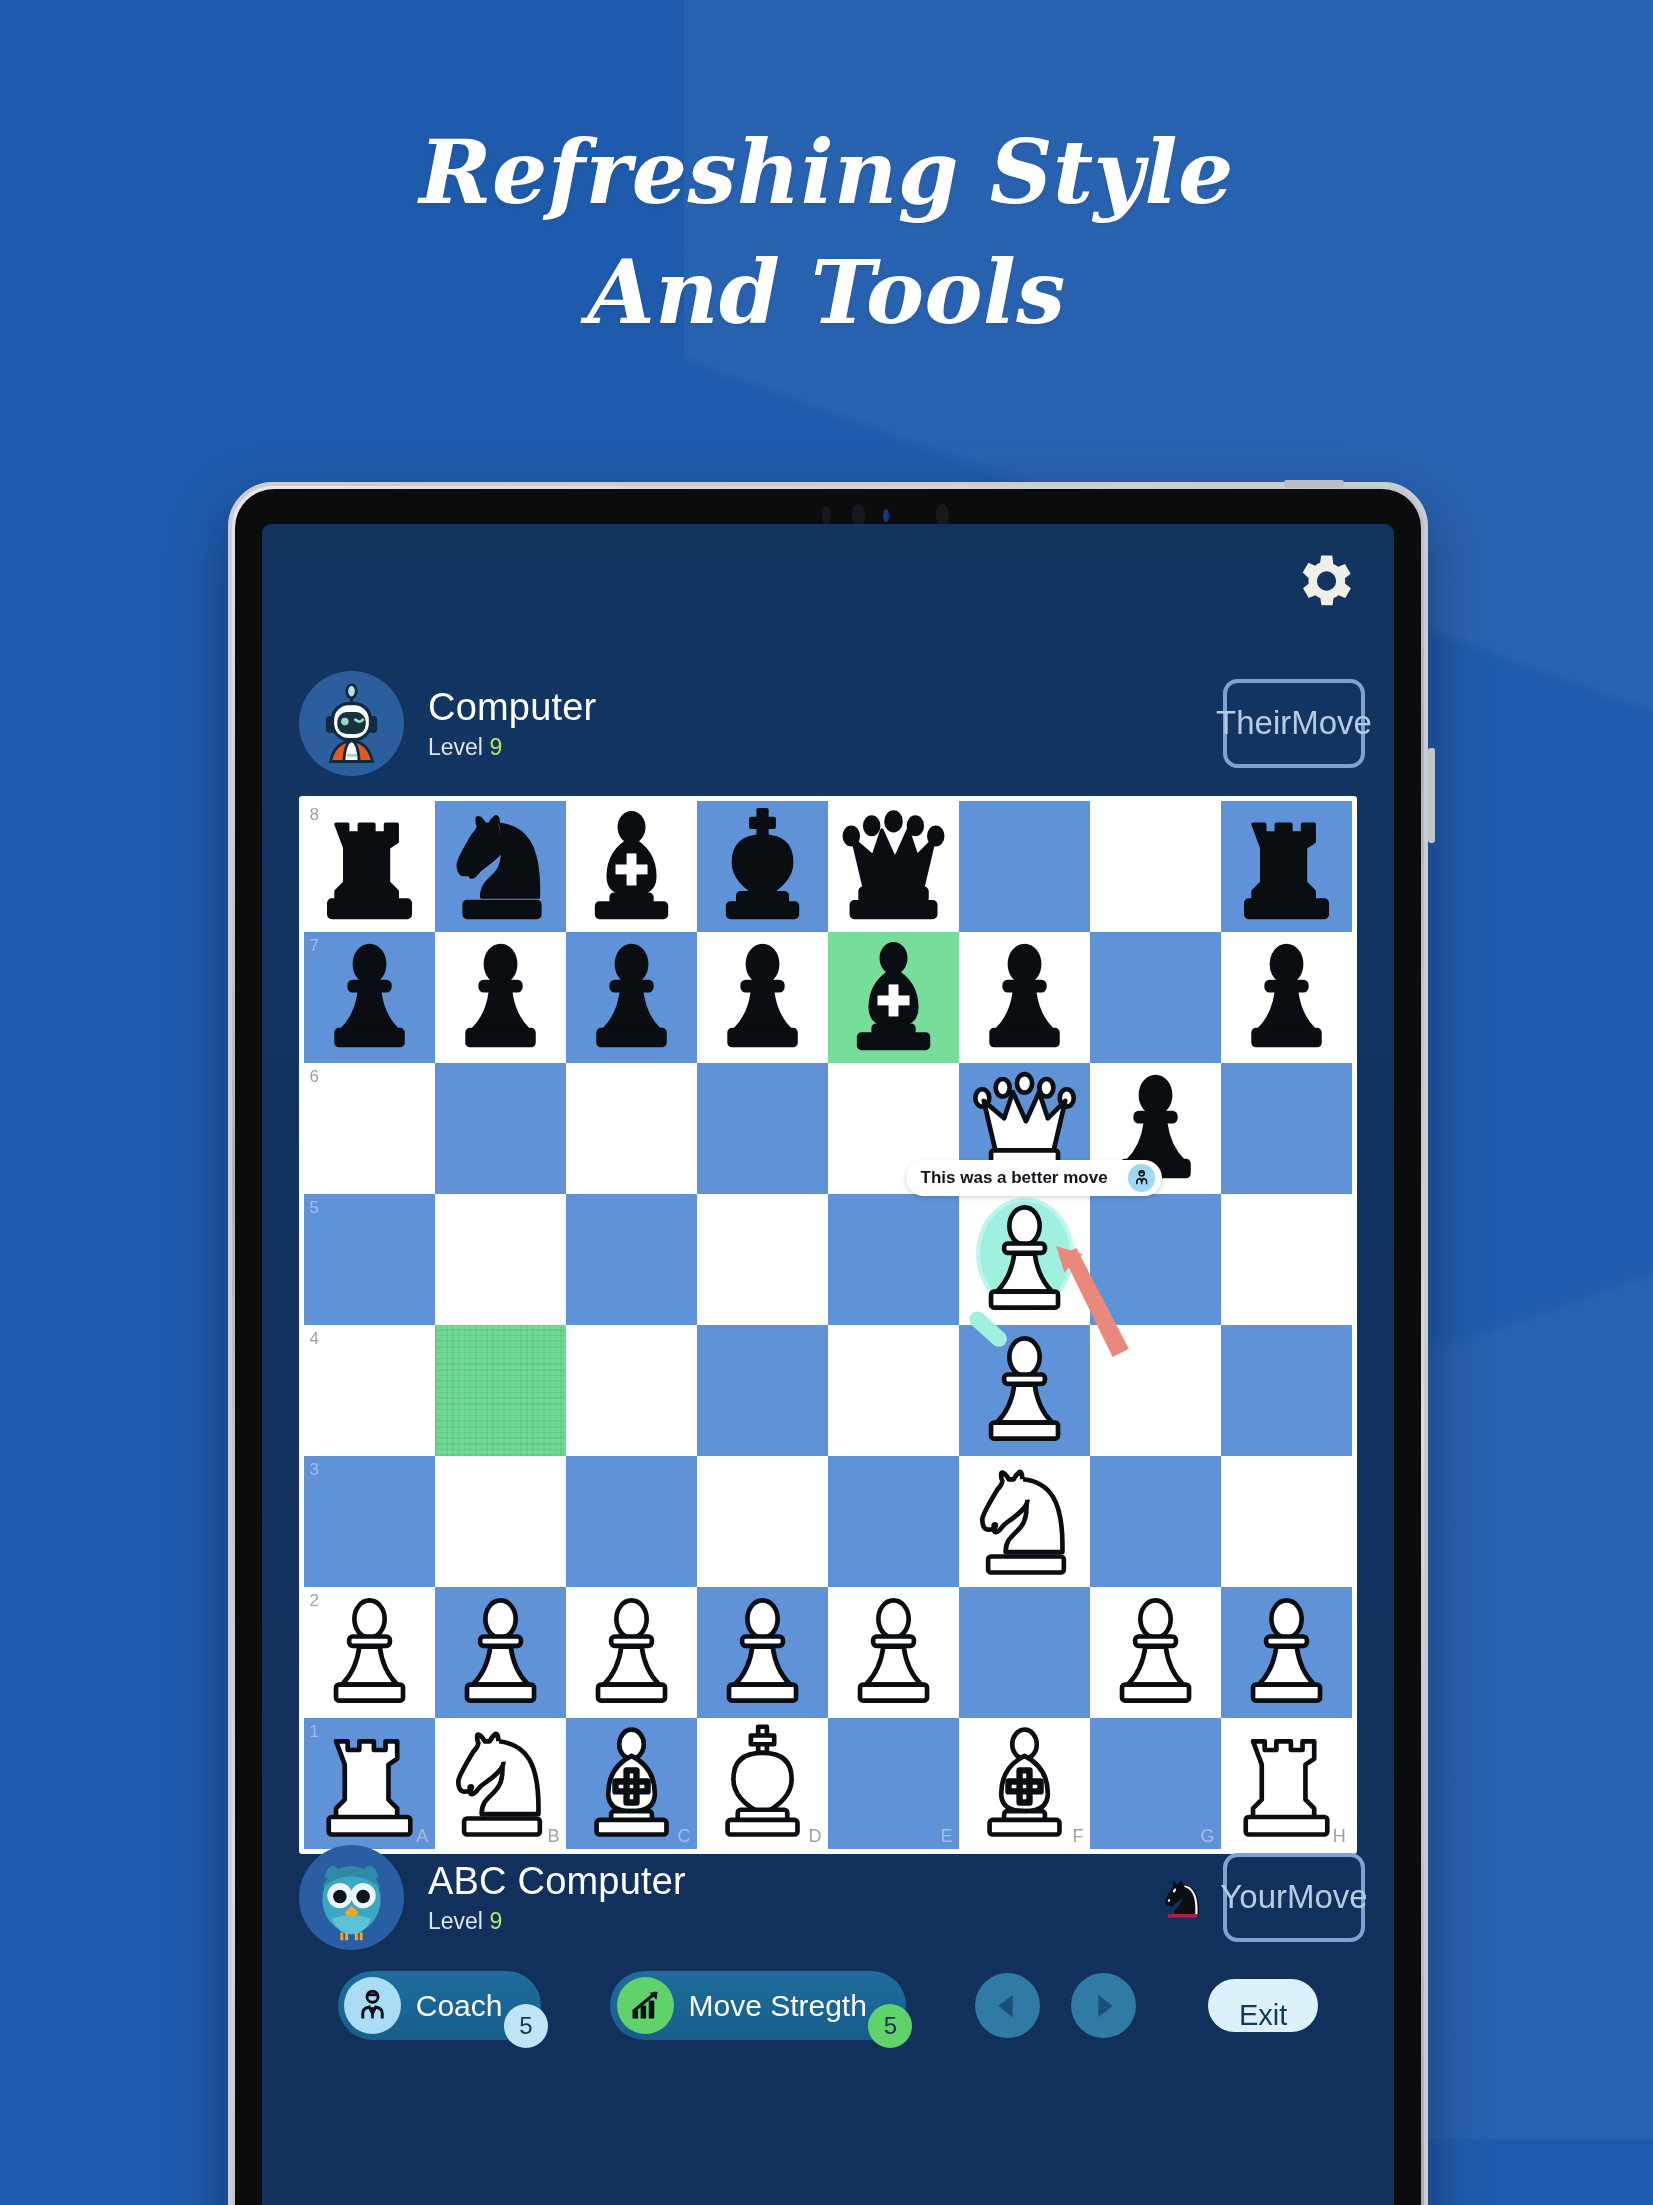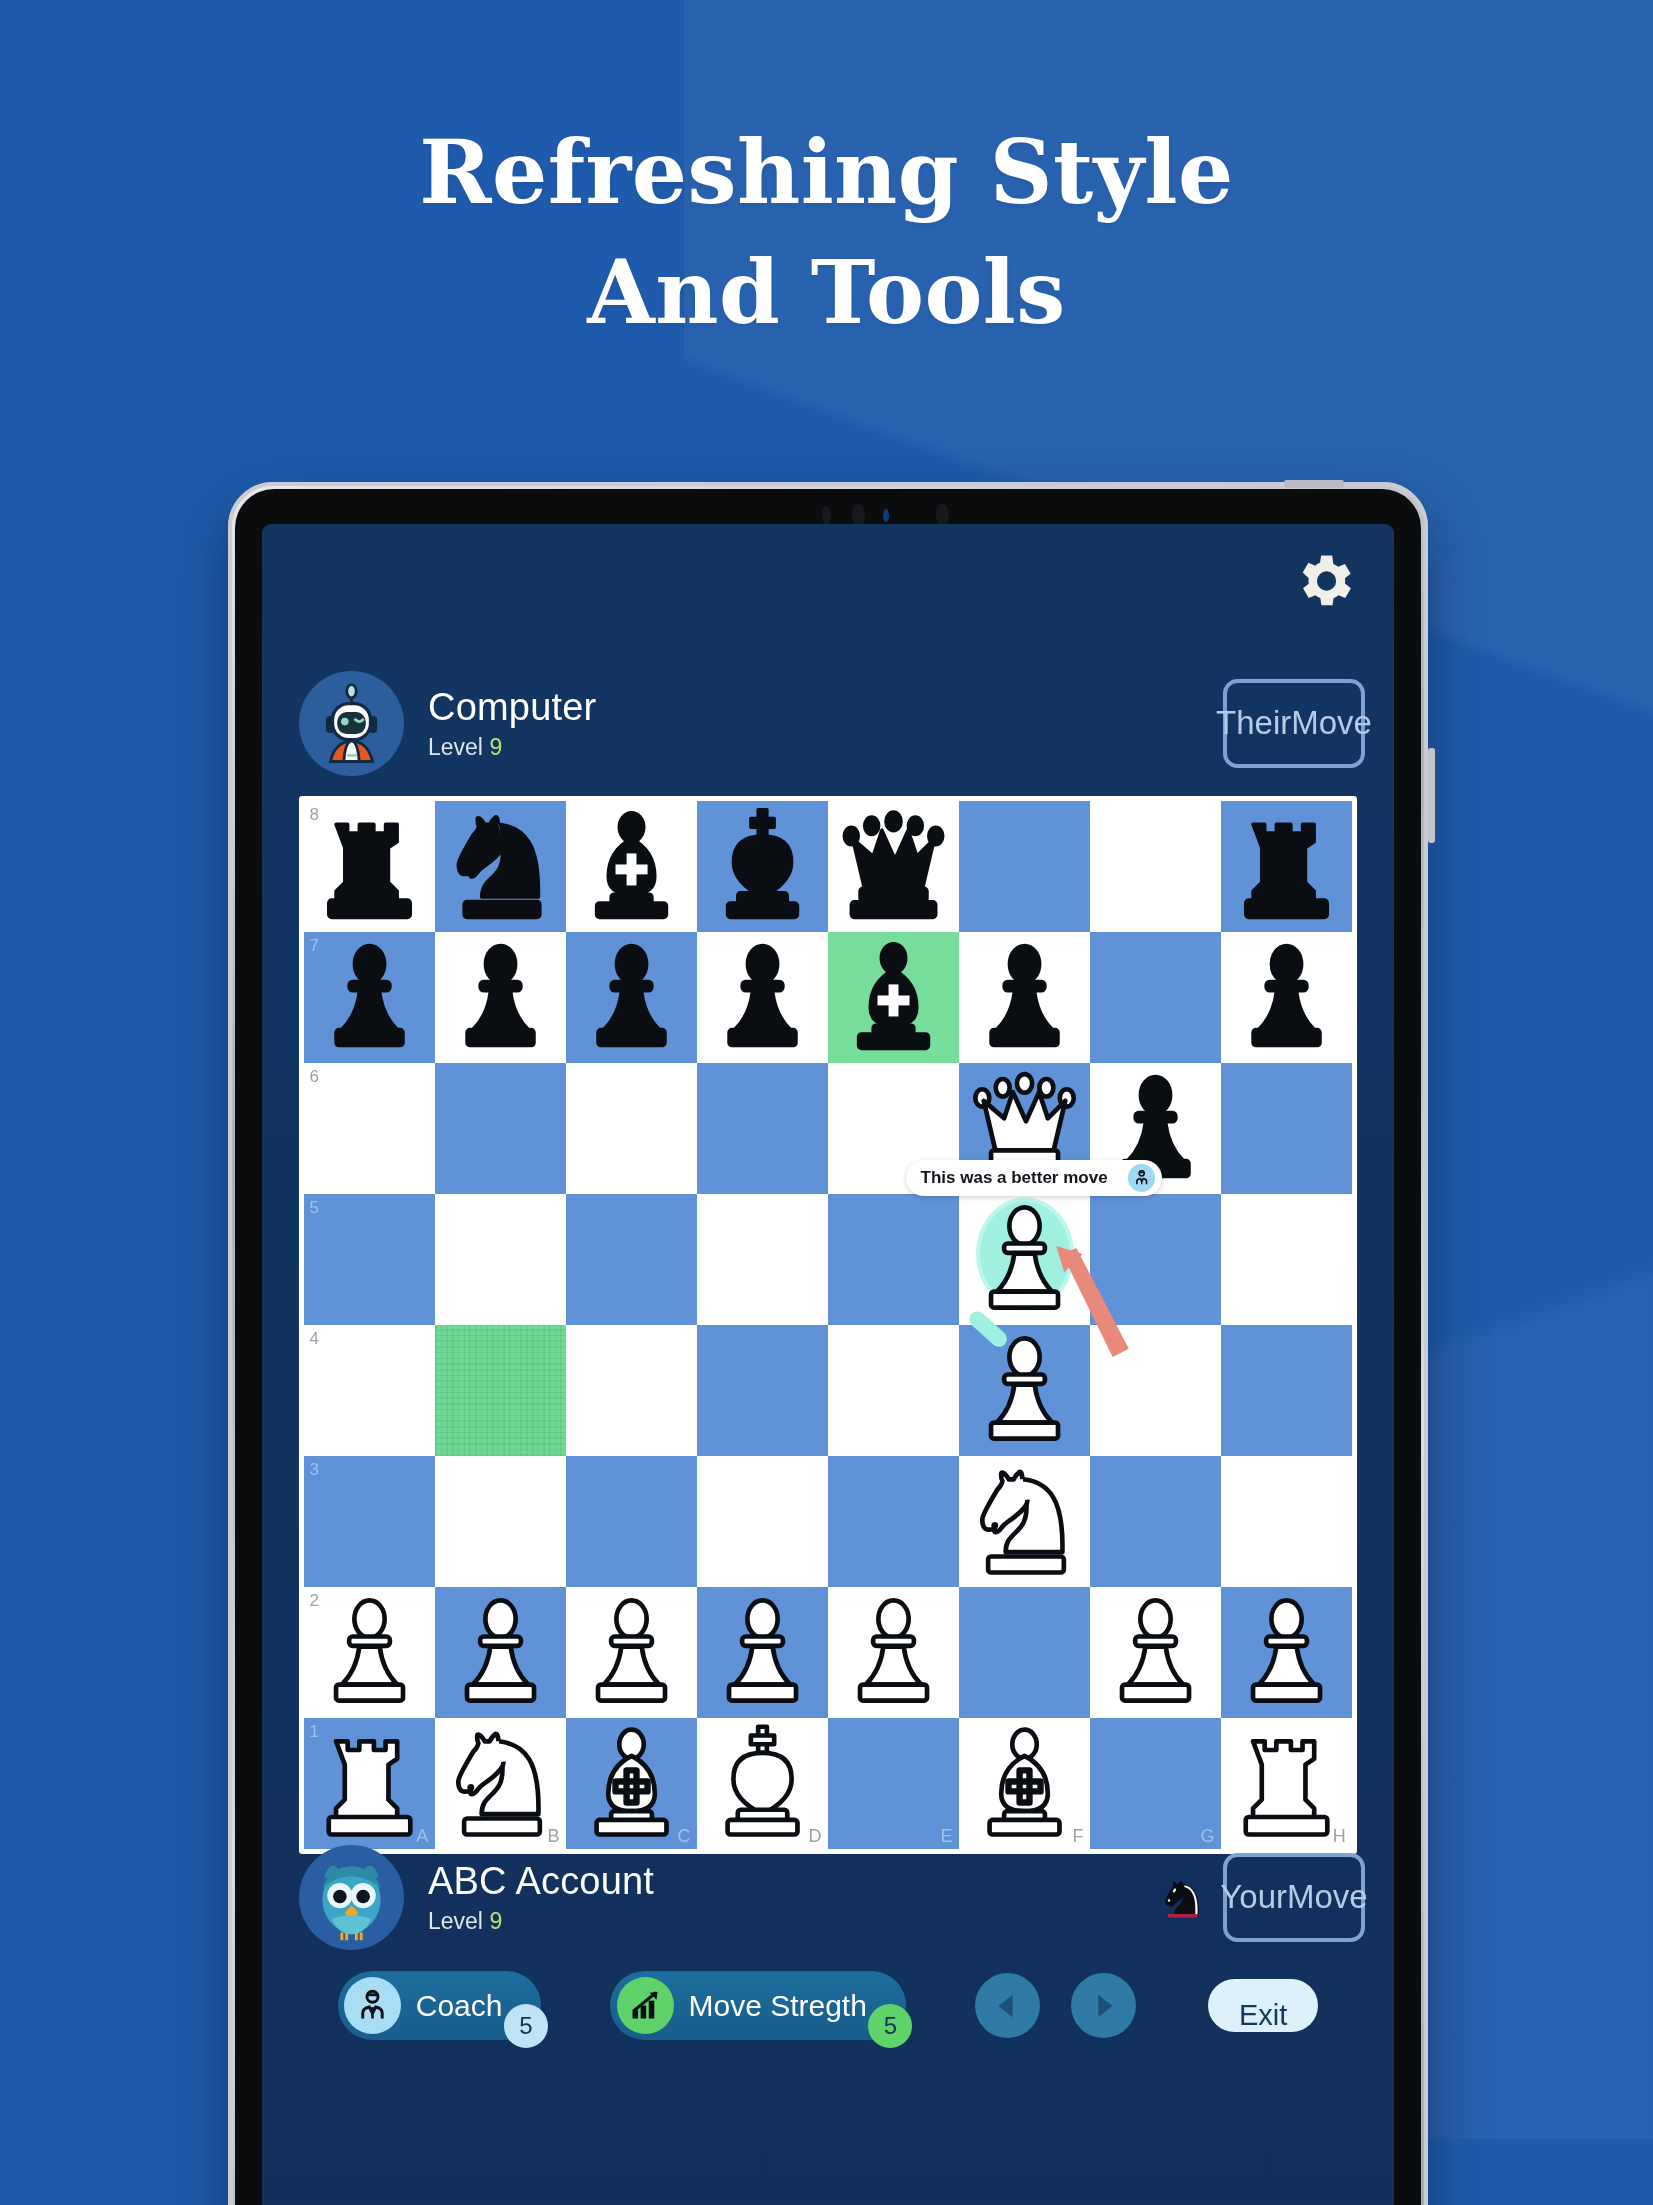--- a/index.html
+++ b/index.html
@@ -25,20 +25,21 @@
   
   .headline {
     position:absolute; top:113px; left:0; width:100%;
     text-align:center; color:#ffffff;
     font-family:"DejaVu Serif", serif;
     font-weight:bold;
     font-size:87px;
     line-height:1.38;
     letter-spacing:0.4px;
     text-shadow:0 1.6px 4.8px rgba(0,0,0,0.08);
+    font-style:italic;
   }
   .headline .l2 { display:block; }
 
   
   .tablet {
     position:absolute;
     left:228px; top:482px;
     width:1200px; height:1866px;
     border-radius:45px;
     background:#a3a3a3;
@@ -693,21 +694,21 @@
             <path d="M30 72 q20 -8 40 0 q-6 16 -20 16 q-14 0 -20 -16z" fill="#5cc3d6"></path>
             <g stroke="#f5a623" stroke-width="3">
               <line x1="40" y1="86" x2="40" y2="94"></line>
                 <line x1="45" y1="86" x2="45" y2="94"></line>
               <line x1="55" y1="86" x2="55" y2="94"></line>
                 <line x1="60" y1="86" x2="60" y2="94"></line>
             </g>
           </svg>
         </div>
         <div class="pinfo">
-          <div class="pname">ABC Account</div>
+          <div class="pname">ABC Computer</div>
           <div class="plevel">
             <span>Level</span>
             <b>9</b>
           </div>
         </div>
         <div class="captured-wrap">
           <svg class="captured-piece" viewBox="0 0 45 45">
             <g fill="#0a0d12" stroke="#0a0d12" stroke-width="1.5" stroke-linejoin="round">
               <path d="M22 10c10.5 1 16.5 8 16 29H15c0-9 10-6.5 8-21"></path>
               <path d="M24 18c.38 2.91-5.55 7.37-8 9-3 2-2.82 4.34-5 4-1.04-.94 1.41-3.04 0-3-1 0 .19 1.23-1 2-1 0-4.003 1-4-4 0-2 6-12 6-12s1.89-1.9 2-3.5c-.73-.994-.5-2-.5-3 1-1 3 2.5 3 2.5h2s.78-1.992 2.5-3c1 0 1 3 1 3"></path>

